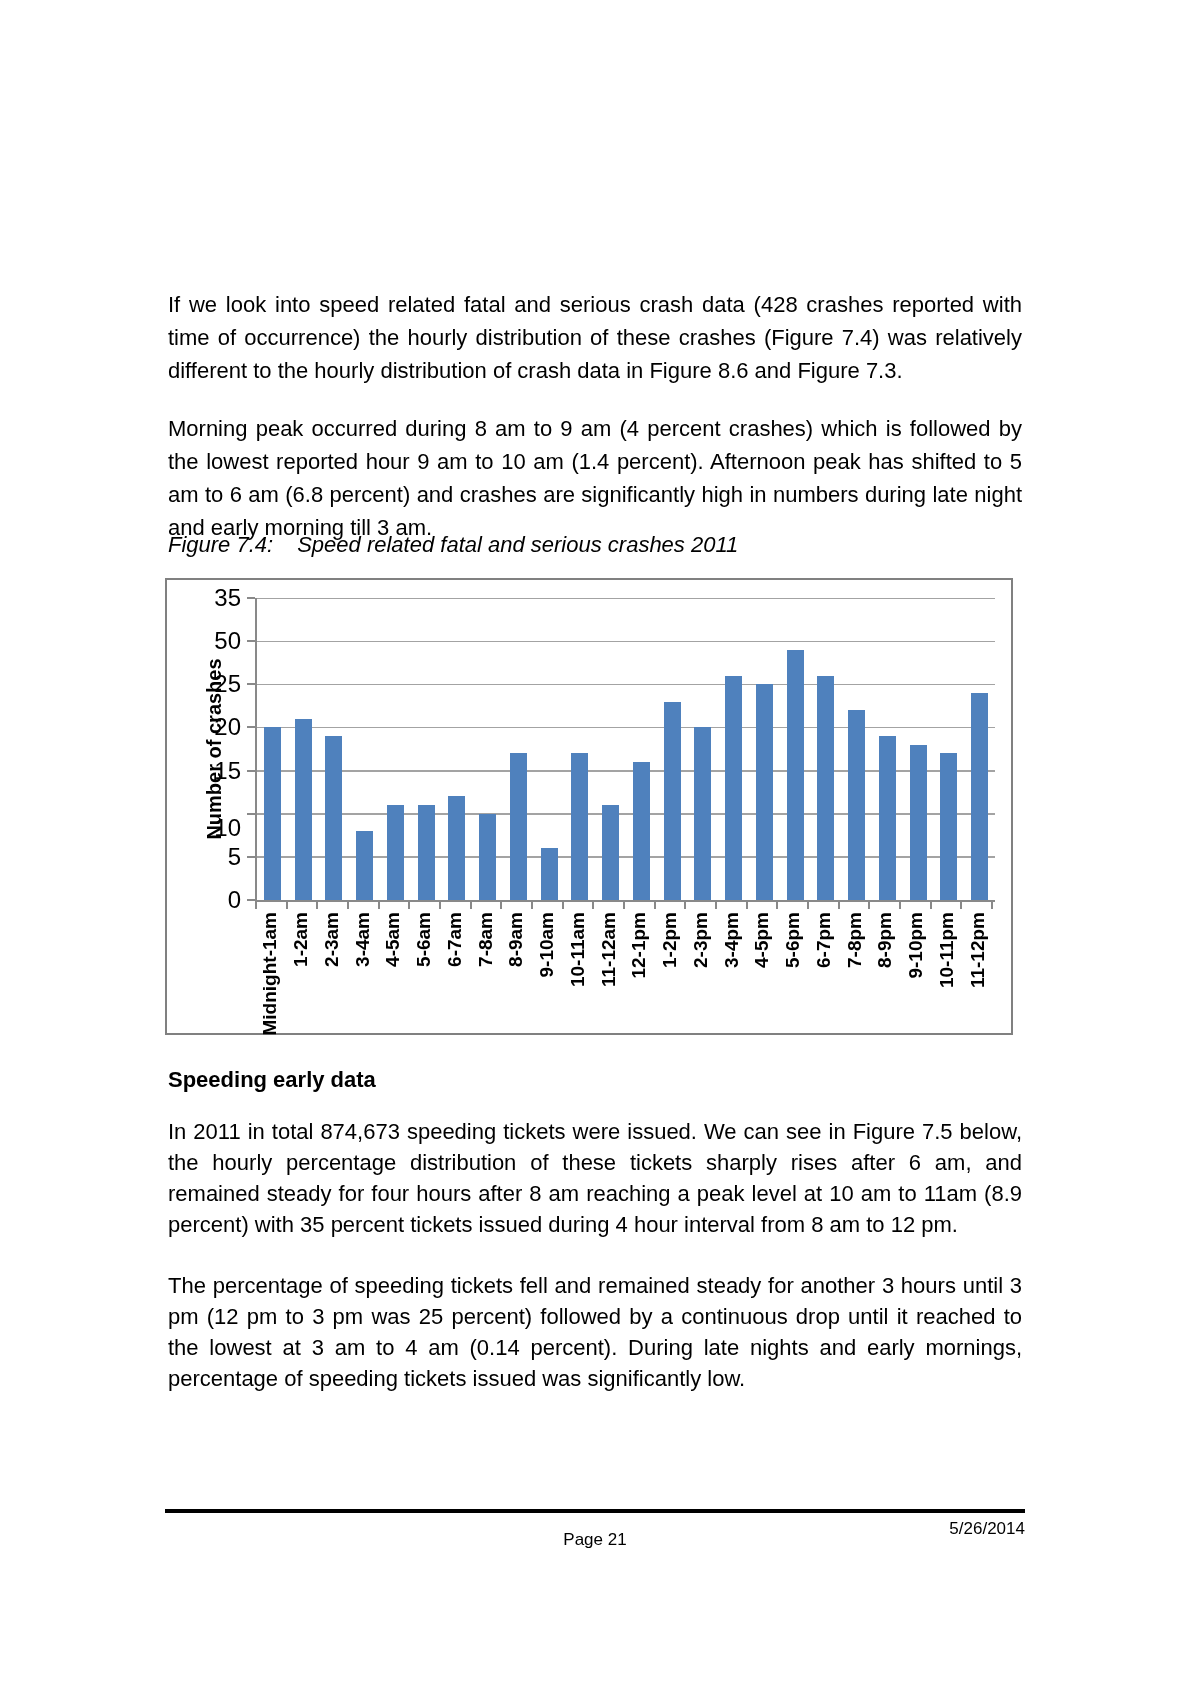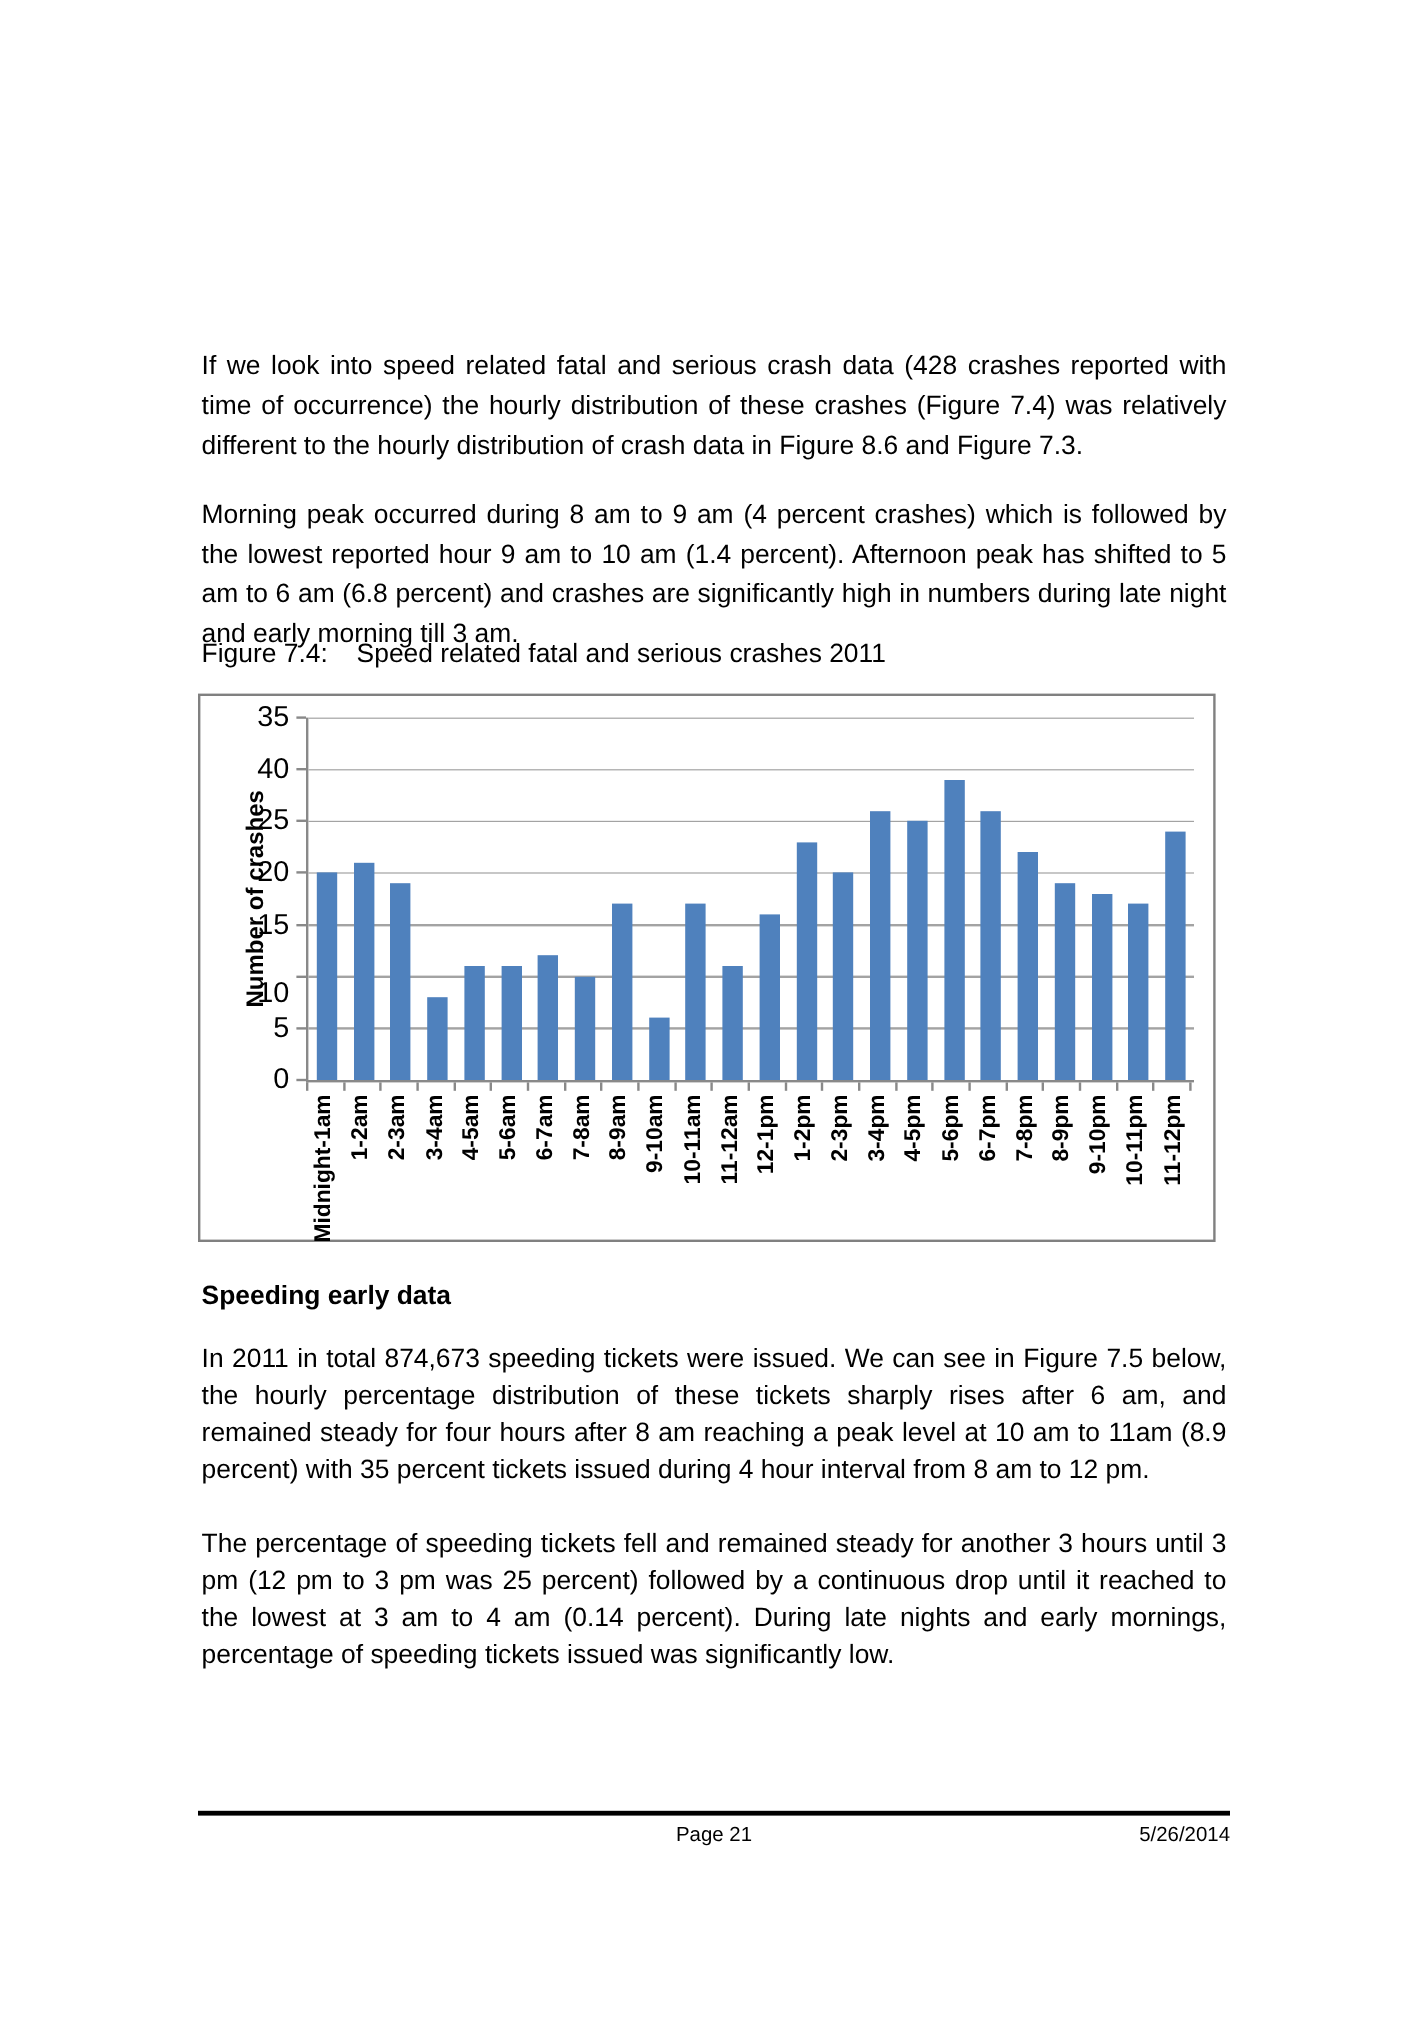--- a/index.html
+++ b/index.html
@@ -10,21 +10,21 @@
   .body-text {
     position:absolute; left:168px; width:854px; margin:0;
     font-size:22px; line-height:33px; text-align:justify;
   }
   .heading {
     position:absolute; left:168px; width:854px; margin:0;
     font-size:22px; font-weight:bold; line-height:28px;
   }
   .caption {
     position:absolute; left:168px; width:854px; margin:0;
-    font-size:22px; line-height:30px;
+    font-size:22px; line-height:30px;font-style:italic;
   }
   .caption .cap-label { margin-right:24px; }
 
   
   .figure-box {
     position:absolute; left:165px; top:578px; width:848px; height:457px;
     border:2px solid #808080; background:#fff; box-sizing:border-box;
   }
   .y-title {
     position:absolute; left:47px; top:169px;
@@ -61,21 +61,21 @@
     font-size:19px; font-weight:bold; line-height:22px; white-space:nowrap;
   }
   .x-title {
     position:absolute; left:88px; top:424px; width:738px; text-align:center;
     font-size:20px; font-weight:bold;
   }
 
   
   .footer {
     position:absolute; left:165px; top:1509px; width:860px;
-    border-top:4px solid #000; padding-top:5px; font-size:17px; line-height:22px;
+    border-top:4px solid #000; padding-top:16px; font-size:17px; line-height:22px;
   }
   .footer-page { display:block; text-align:center; }
   .footer-date { position:absolute; right:0; top:5px; }
 </style>
 </head>
 <body>
 
 <div class="page">
 
 
@@ -96,21 +96,21 @@
         <div class="ytick-label" style="bottom: 31.1429px;">5</div>
         <div class="ytick-mark" style="bottom: 42.1429px; background: rgb(137, 137, 137);"></div>
         <div class="ytick-label" style="bottom: 60px;">10</div>
         <div class="ytick-mark" style="bottom: 85.2857px; background: rgb(137, 137, 137);"></div>
         <div class="ytick-label" style="bottom: 117.429px;">15</div>
         <div class="ytick-mark" style="bottom: 128.429px; background: rgb(137, 137, 137);"></div>
         <div class="ytick-label" style="bottom: 160.571px;">20</div>
         <div class="ytick-mark" style="bottom: 171.571px; background: rgb(137, 137, 137);"></div>
         <div class="ytick-label" style="bottom: 203.714px;">25</div>
         <div class="ytick-mark" style="bottom: 214.714px; background: rgb(137, 137, 137);"></div>
-        <div class="ytick-label" style="bottom: 246.857px;">40</div>
+        <div class="ytick-label" style="bottom: 246.857px;">50</div>
         <div class="ytick-mark" style="bottom: 257.857px; background: rgb(137, 137, 137);"></div>
         <div class="ytick-label" style="bottom: 290px;">35</div>
         <div class="ytick-mark" style="bottom: 301px; background: rgb(137, 137, 137);"></div>
       </div>
     <div class="plot-area">
         <div class="gridline" style="bottom: 301px; background: rgb(163, 163, 163);"></div>
         <div class="gridline" style="bottom: 257.857px; background: rgb(163, 163, 163);"></div>
         <div class="gridline" style="bottom: 214.714px; background: rgb(163, 163, 163);"></div>
         <div class="gridline" style="bottom: 171.571px; background: rgb(163, 163, 163);"></div>
         <div class="gridline" style="bottom: 128.429px; background: rgb(163, 163, 163);"></div>

